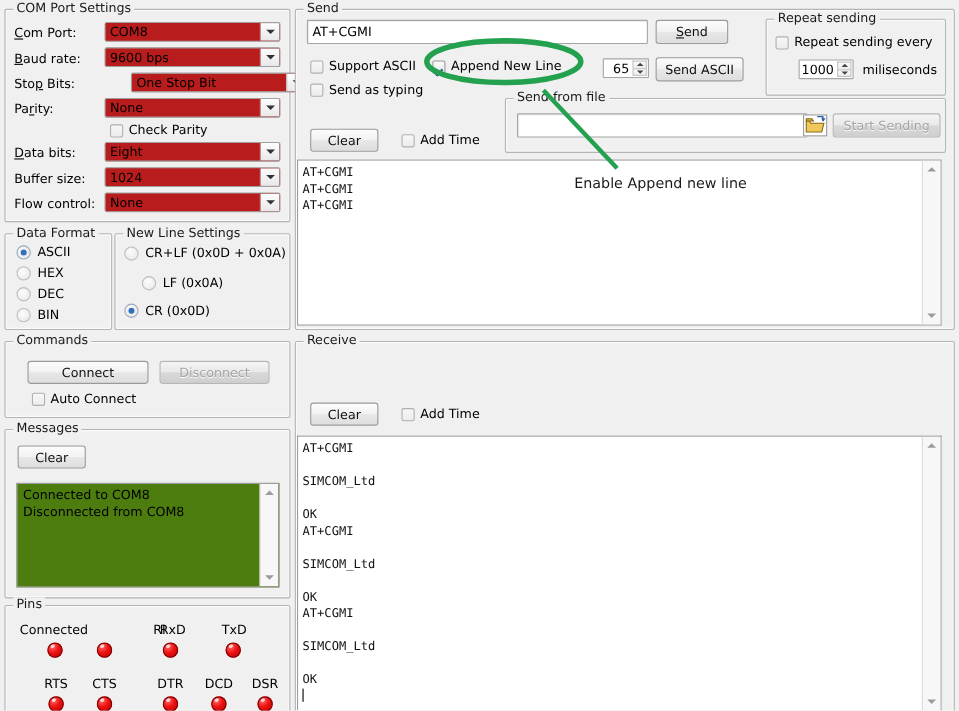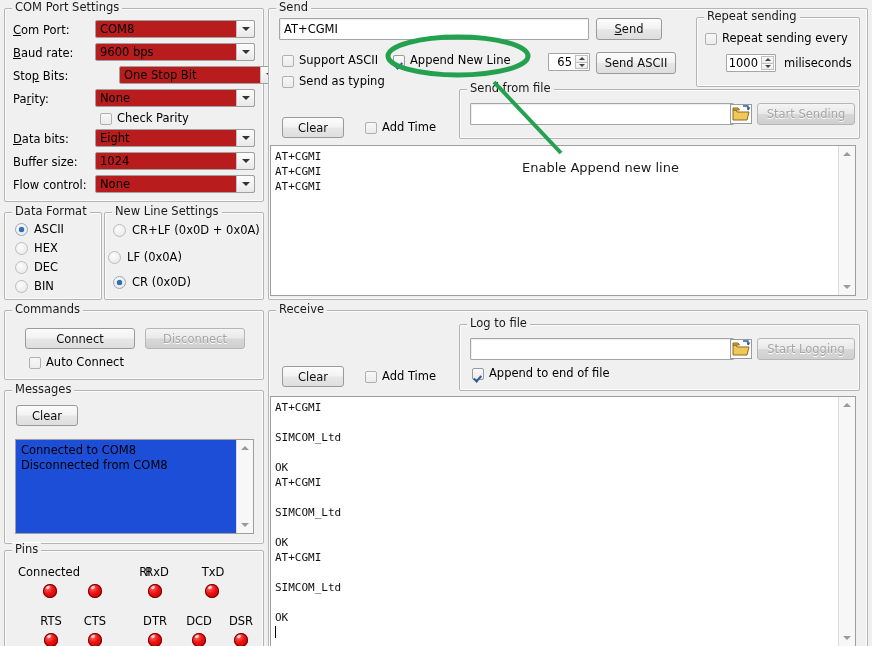--- a/index.html
+++ b/index.html
@@ -92,21 +92,21 @@
   .sb{position:absolute;right:0;top:0;bottom:0;width:16px;background:#f7f7f7;
       border-left:1px solid #dcdcdc;}
   .sb .up,.sb .dn{position:absolute;left:0;right:0;height:16px;}
   .sb .up{top:0;} .sb .dn{bottom:0;}
   .sb .up::after{content:"";position:absolute;left:50%;top:6px;margin-left:-4px;
       border-left:4px solid transparent;border-right:4px solid transparent;border-bottom:4px solid #9b9b9b;}
   .sb .dn::after{content:"";position:absolute;left:50%;bottom:6px;margin-left:-4px;
       border-left:4px solid transparent;border-right:4px solid transparent;border-top:4px solid #9b9b9b;}
 
   
-  .mbx{position:absolute;background:#1d4ed8;border:1px solid #9e9e9e;box-sizing:border-box;overflow:hidden;}
+  .mbx{position:absolute;background:#4d7c0f;border:1px solid #9e9e9e;box-sizing:border-box;overflow:hidden;}
   .mbx .inner{position:absolute;left:5px;top:3px;right:18px;
       font-size:11.5px;line-height:15px;color:#000;white-space:pre;}
 
   
   .led{position:absolute;width:14px;height:14px;border-radius:50%;
       background:radial-gradient(circle at 34% 28%,#ff6b6b 0%,#ee1111 42%,#b00000 100%);
       box-shadow:0 0 0 1px #7a0000 inset;}
   .led::after{content:"";position:absolute;left:3px;top:2px;width:4px;height:3px;
       border-radius:50%;background:rgba(255,255,255,.75);transform:rotate(-25deg);}
   .pinlab{position:absolute;font-size:11.5px;color:#000;text-align:center;white-space:nowrap;}
@@ -197,21 +197,21 @@
       <div class="t">BIN</div>
     </div>
   </div>
 
   <div class="grp" style="left:104px;top:212px;width:158px;height:86px;">
     <div class="cap">New Line Settings</div>
     <div class="rd" style="left:8px;top:11px;">
       <div class="box"></div>
       <div class="t">CR+LF (0x0D + 0x0A)</div>
     </div>
-    <div class="rd" style="left:3px;top:38px;">
+    <div class="rd" style="left:24px;top:38px;">
       <div class="box"></div>
       <div class="t">LF (0x0A)</div>
     </div>
     <div class="rd on" style="left:8px;top:63px;">
       <div class="box"></div>
       <div class="t">CR (0x0D)</div>
     </div>
   </div>
 
   <div class="grp" style="left:4px;top:310px;width:258px;height:68px;">
@@ -346,39 +346,20 @@
 
   <div class="grp" style="left:268px;top:310px;width:598px;height:336px;">
     <div class="cap">Receive</div>
 
     <div class="bt" style="left:13px;top:55px;width:62px;height:21px;">Clear</div>
     <div class="ck" style="left:96px;top:59px;">
       <div class="box"></div>
       <div class="t">Add Time</div>
     </div>
 
-    <div class="grp" style="left:190px;top:13px;width:399px;height:65px;">
-      <div class="cap">Log to file</div>
-      <div class="tbx" style="left:10px;top:13px;width:264px;height:22px;">
-        <div class="v"></div>
-      </div>
-      <div class="folder" style="left:270px;top:14px;">
-        <svg width="20" height="18" viewBox="0 0 20 18">
-          <path d="M2 5 L2 15 L16 15 L18 7 L6 7 L5 5 Z" fill="#f0c85a" stroke="#8a6a14" stroke-width="1"></path>
-          <path d="M2 5 L2 3 L7 3 L8.5 5 Z" fill="#e0b444" stroke="#8a6a14" stroke-width="1"></path>
-          <path d="M12 1 L17 1 L17 5" fill="none" stroke="#2a5ca8" stroke-width="1.3"></path>
-          <path d="M17.5 5.5 L15.5 2.5 L19.5 2.5 Z" fill="#2a5ca8"></path>
-        </svg>
-      </div>
-      <div class="bt dis" style="left:297px;top:13px;width:98px;height:22px;">Start Logging</div>
-      <div class="ck on" style="left:12px;top:42px;">
-        <div class="box"></div>
-        <div class="t">Append to end of file</div>
-      </div>
-    </div>
 
     <div class="log" style="left:1px;top:85px;width:586px;height:250px;border-bottom:none;">
       <div class="inner">AT+CGMI
 
 SIMCOM_Ltd
 
 OK
 AT+CGMI
 
 SIMCOM_Ltd

